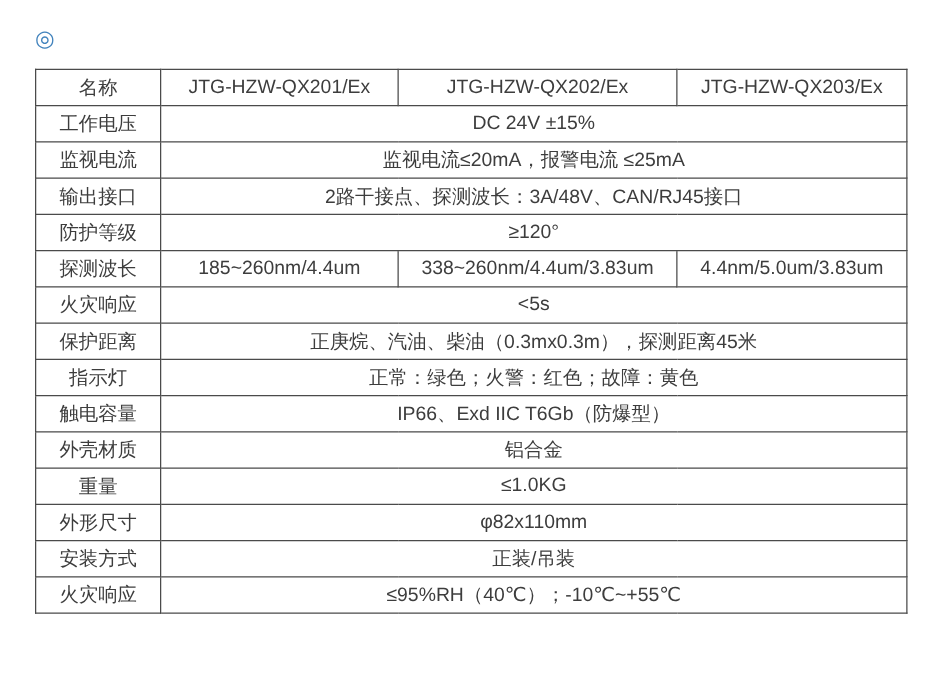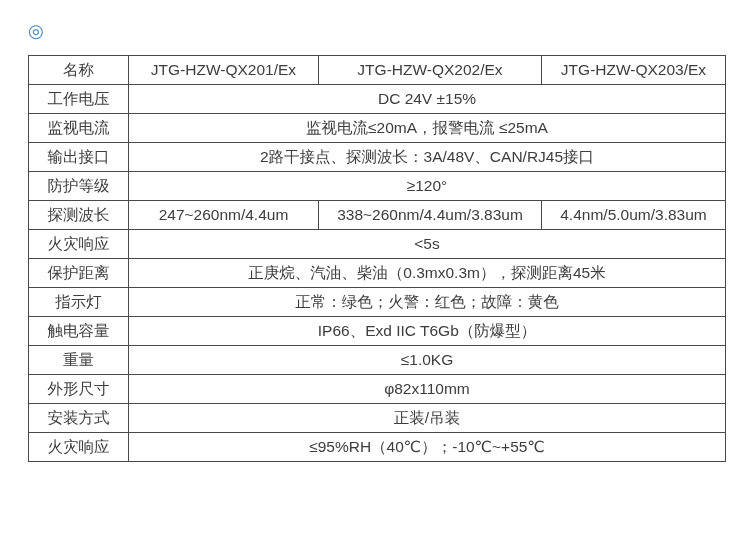--- a/index.html
+++ b/index.html
@@ -74,39 +74,43 @@
       <tr>
         <td>输出接口</td>
         <td colspan="3">2路干接点、探测波长：3A/48V、CAN/RJ45接口</td>
       </tr>
       <tr>
         <td>防护等级</td>
         <td colspan="3">≥120°</td>
       </tr>
       <tr>
         <td>探测波长</td>
-        <td>247~260nm/4.4um</td>
+        <td>185~260nm/4.4um</td>
         <td>338~260nm/4.4um/3.83um</td>
         <td>4.4nm/5.0um/3.83um</td>
       </tr>
       <tr>
         <td>火灾响应</td>
         <td colspan="3">&lt;5s</td>
       </tr>
       <tr>
         <td>保护距离</td>
         <td colspan="3">正庚烷、汽油、柴油（0.3mx0.3m），探测距离45米</td>
       </tr>
       <tr>
         <td>指示灯</td>
         <td colspan="3">正常：绿色；火警：红色；故障：黄色</td>
       </tr>
       <tr>
         <td>触电容量</td>
         <td colspan="3">IP66、Exd IIC T6Gb（防爆型）</td>
+      </tr>
+      <tr>
+        <td>外壳材质</td>
+        <td colspan="3">铝合金</td>
       </tr>
       <tr>
         <td>重量</td>
         <td colspan="3">≤1.0KG</td>
       </tr>
       <tr>
         <td>外形尺寸</td>
         <td colspan="3">φ82x110mm</td>
       </tr>
       <tr>

